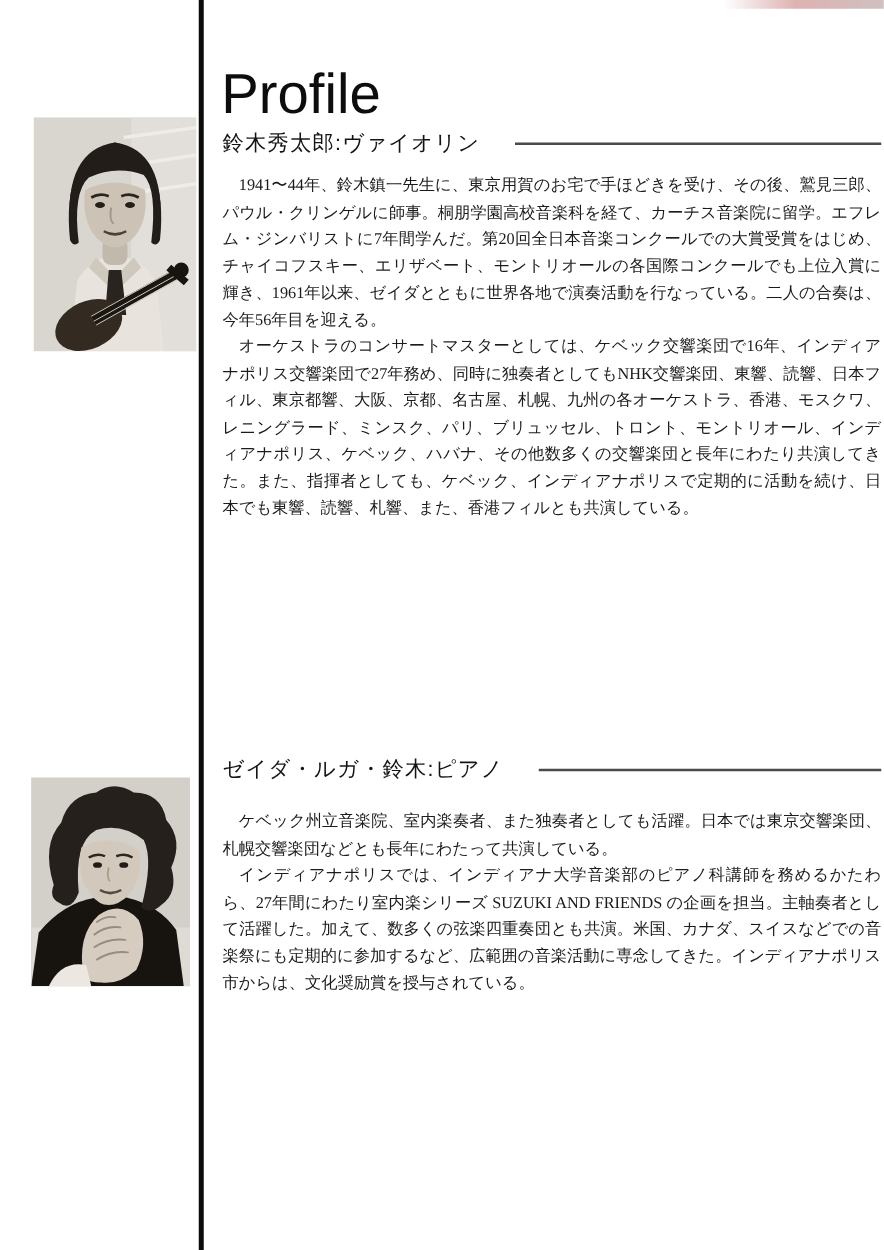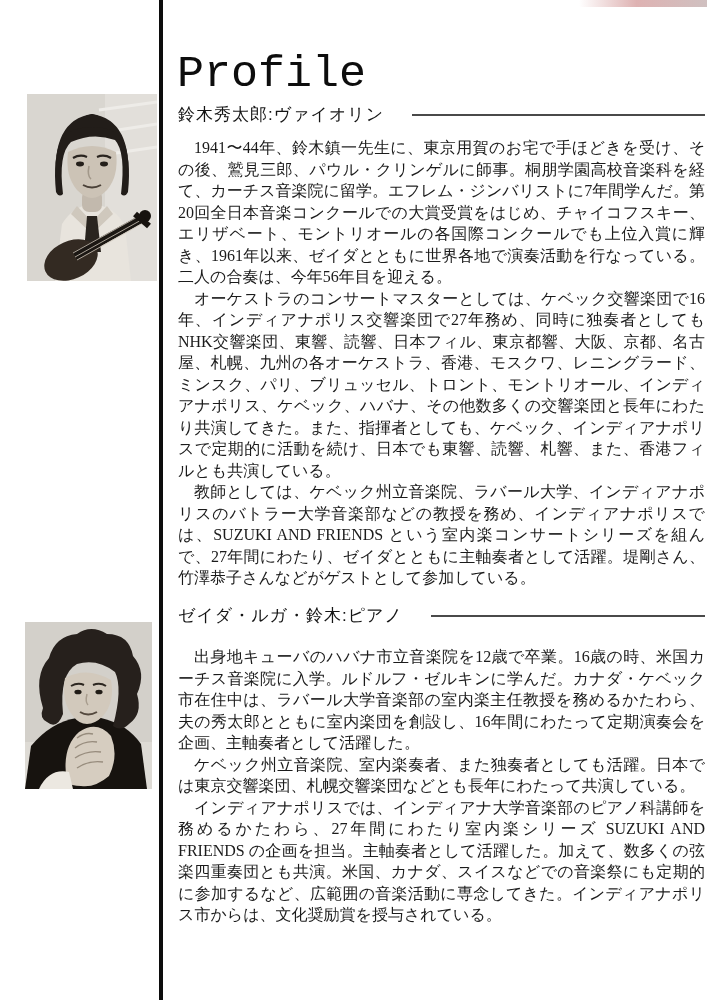--- a/index.html
+++ b/index.html
@@ -16,21 +16,21 @@
     width: 4px; height: 1000px;
     background: #0c0c0c;
   }
   .scan-artifact {
     position: absolute; right: 0; top: 0;
     width: 128px; height: 7px;
     background: linear-gradient(90deg, rgba(200,130,130,0) 0%, rgba(195,115,115,0.55) 45%, rgba(130,90,90,0.38) 100%);
   }
   .page-title {
     position: absolute; left: 177px; top: 20px;
-    font-family: Liberation Mono, monospace;
+    font-family: Liberation Sans, sans-serif;
     font-size: 45px; line-height: 1.1; font-weight: 500;
     letter-spacing: 0px; color: #0d0d0d;
   }
   .photo {
     position: absolute;
     background: #d9d6d0;
     overflow: hidden;
   }
   .photo-1 { left: 27px; top: 94px; width: 130px; height: 187px; }
   .photo-2 { left: 25px; top: 622px; width: 127px; height: 167px; }
@@ -44,21 +44,21 @@
   .section-heading {
     font-family: "Liberation Sans", "DejaVu Sans", sans-serif;
     font-size: 17px; font-weight: 500; color: #141414;
     white-space: nowrap; letter-spacing: 1px;
   }
   .heading-rule {
     flex: 1; height: 2px; background: #4a4a4a;
   }
   .bio-body {
     position: absolute; left: 178px; width: 527px;
-    font-size: 16px; line-height: 21.5px;
+    font-size: 13px; line-height: 21.5px;
     text-align: justify;
   }
   .bio-body-1 { top: 137px; }
   .bio-body-2 { top: 646px; }
   .bio-body p { margin: 0; text-indent: 1em; }
 </style>
 </head>
 <body>
 
 <div class="spine"></div>
@@ -110,21 +110,20 @@
 </figure>
 
 <div class="section-heading-row heading-row-1">
   <span class="section-heading">鈴木秀太郎:ヴァイオリン</span>
   <span class="heading-rule"></span>
 </div>
 
 <div class="bio-body bio-body-1">
   <p>1941〜44年、鈴木鎮一先生に、東京用賀のお宅で手ほどきを受け、その後、鷲見三郎、パウル・クリンゲルに師事。桐朋学園高校音楽科を経て、カーチス音楽院に留学。エフレム・ジンバリストに7年間学んだ。第20回全日本音楽コンクールでの大賞受賞をはじめ、チャイコフスキー、エリザベート、モントリオールの各国際コンクールでも上位入賞に輝き、1961年以来、ゼイダとともに世界各地で演奏活動を行なっている。二人の合奏は、今年56年目を迎える。</p>
   <p>オーケストラのコンサートマスターとしては、ケベック交響楽団で16年、インディアナポリス交響楽団で27年務め、同時に独奏者としてもNHK交響楽団、東響、読響、日本フィル、東京都響、大阪、京都、名古屋、札幌、九州の各オーケストラ、香港、モスクワ、レニングラード、ミンスク、パリ、ブリュッセル、トロント、モントリオール、インディアナポリス、ケベック、ハバナ、その他数多くの交響楽団と長年にわたり共演してきた。また、指揮者としても、ケベック、インディアナポリスで定期的に活動を続け、日本でも東響、読響、札響、また、香港フィルとも共演している。</p>
-  <p>教師としては、ケベック州立音楽院、ラバール大学、インディアナポリスのバトラー大学音楽部などの教授を務め、インディアナポリスでは、SUZUKI AND FRIENDS という室内楽コンサートシリーズを組んで、27年間にわたり、ゼイダとともに主軸奏者として活躍。堤剛さん、竹澤恭子さんなどがゲストとして参加している。</p>
 </div>
 
 <figure class="photo photo-2" style="margin:0" aria-label="ゼイダ・ルガ・鈴木の白黒ポートレート写真(顎の下で手を組む)">
   <svg viewBox="0 0 127 167">
     <rect width="127" height="167" fill="#d3d0ca"></rect>
     <rect y="120" width="127" height="47" fill="#dedbd5"></rect>
 
     <path d="M0 167 L6 124 Q26 100 52 96 L76 96 Q102 102 116 122 L122 167 Z" fill="#17130f"></path>
 
     <path d="M18 86 Q8 54 24 36 Q30 14 52 12 Q66 2 82 12 Q104 12 108 34 Q122 50 112 72 Q118 92 104 102 Q96 110 88 104 Q98 66 90 50 Q72 36 52 42 Q34 52 38 92 Q32 108 22 100 Q14 96 18 86 Z" fill="#26201c"></path>
@@ -149,17 +148,16 @@
     <path d="M14 167 Q24 146 44 150 L48 167 Z" fill="#ece8e1"></path>
   </svg>
 </figure>
 
 <div class="section-heading-row heading-row-2">
   <span class="section-heading">ゼイダ・ルガ・鈴木:ピアノ</span>
   <span class="heading-rule"></span>
 </div>
 
 <div class="bio-body bio-body-2">
-  <p>出身地キューバのハバナ市立音楽院を12歳で卒業。16歳の時、米国カーチス音楽院に入学。ルドルフ・ゼルキンに学んだ。カナダ・ケベック市在住中は、ラバール大学音楽部の室内楽主任教授を務めるかたわら、夫の秀太郎とともに室内楽団を創設し、16年間にわたって定期演奏会を企画、主軸奏者として活躍した。</p>
   <p>ケベック州立音楽院、室内楽奏者、また独奏者としても活躍。日本では東京交響楽団、札幌交響楽団などとも長年にわたって共演している。</p>
   <p>インディアナポリスでは、インディアナ大学音楽部のピアノ科講師を務めるかたわら、27年間にわたり室内楽シリーズ SUZUKI AND FRIENDS の企画を担当。主軸奏者として活躍した。加えて、数多くの弦楽四重奏団とも共演。米国、カナダ、スイスなどでの音楽祭にも定期的に参加するなど、広範囲の音楽活動に専念してきた。インディアナポリス市からは、文化奨励賞を授与されている。</p>
 
 </div>
 
 </body></html>

